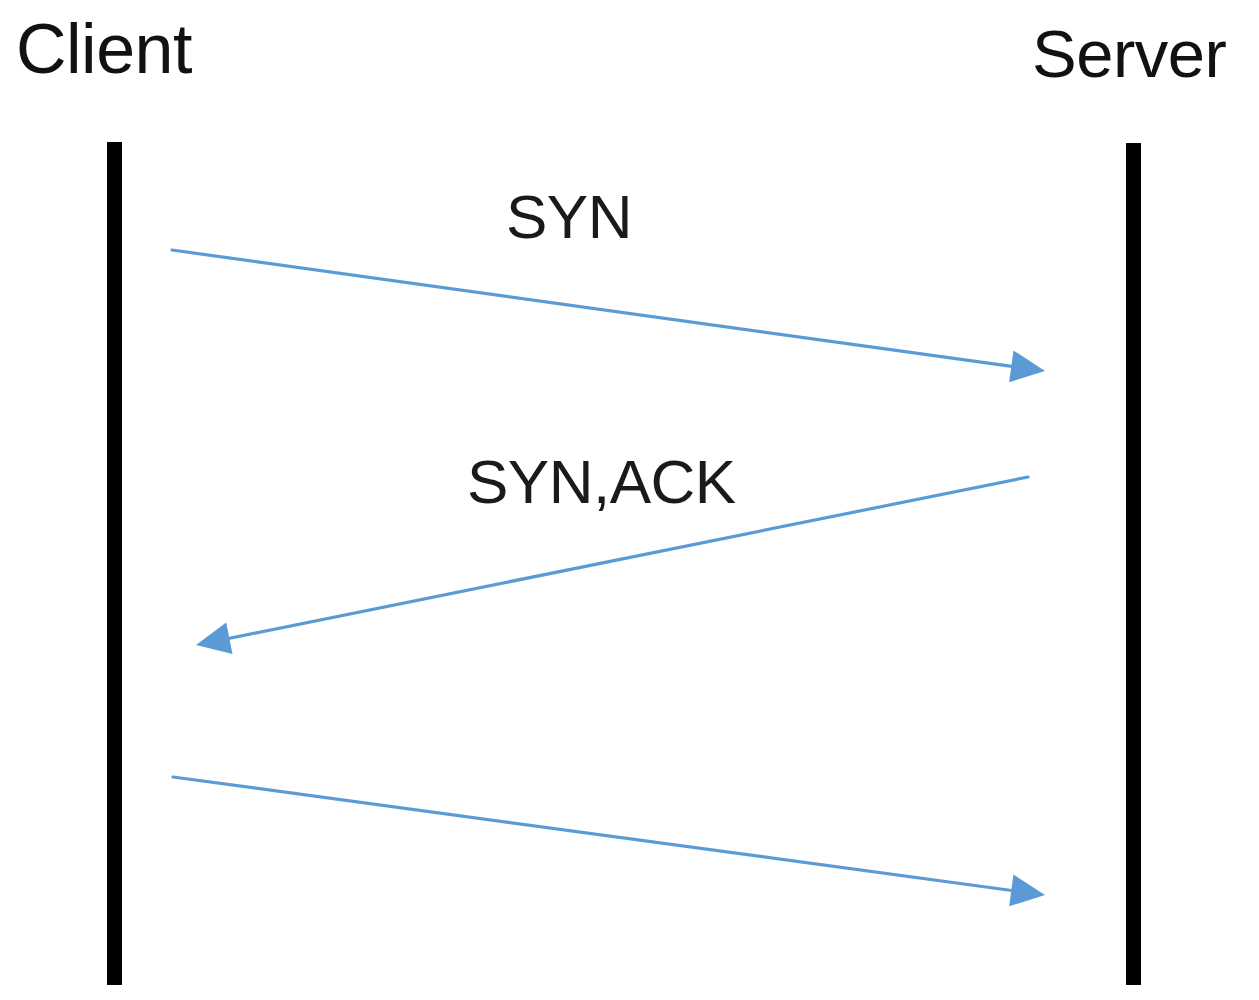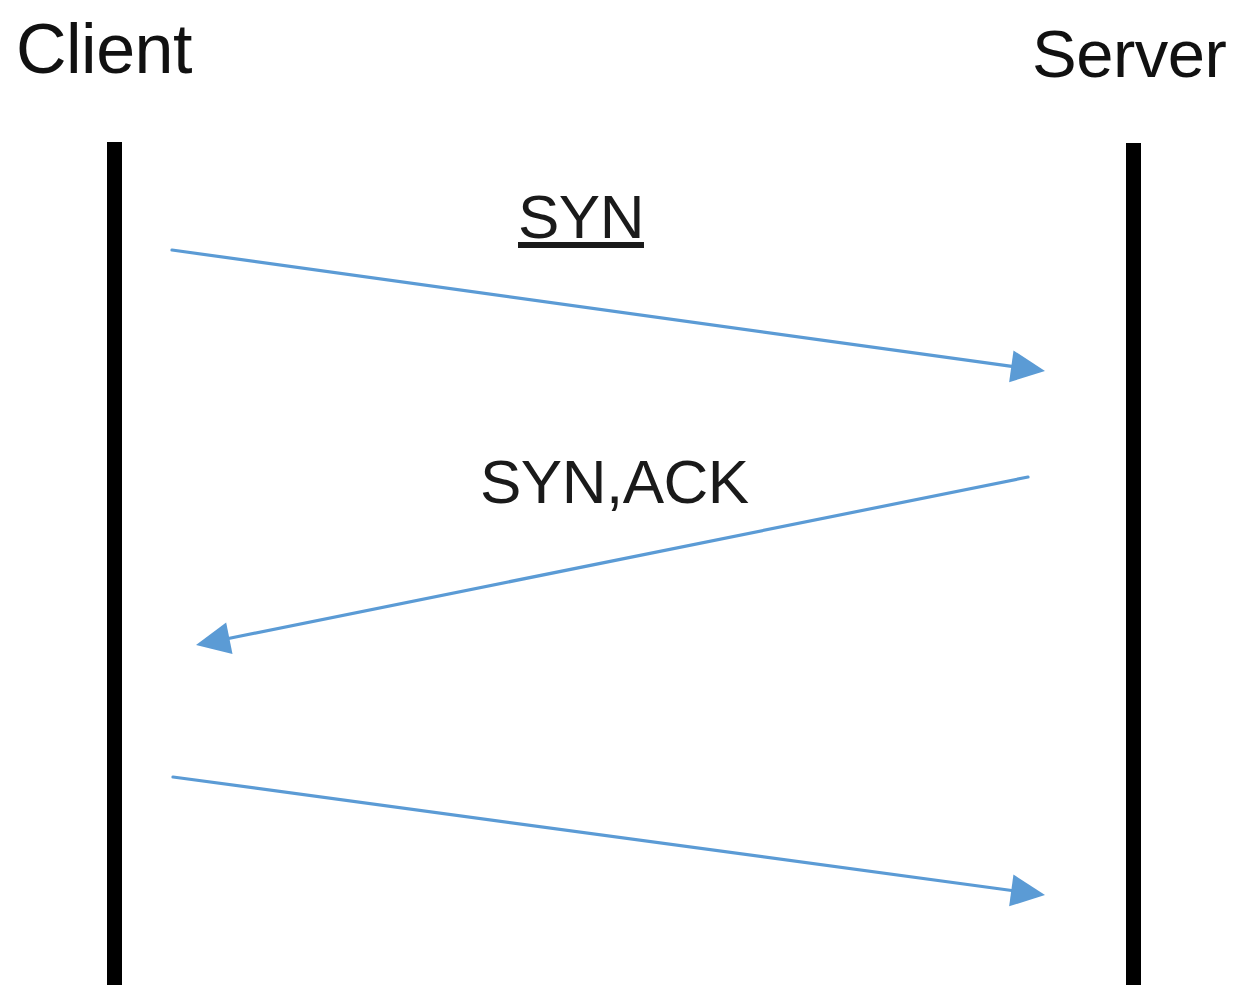--- a/index.html
+++ b/index.html
@@ -68,22 +68,22 @@
   .message-label {
     position: absolute;
     font-family: "Liberation Sans", sans-serif;
     font-weight: 400;
     color: #1a1a1a;
     white-space: nowrap;
     line-height: 1;
     letter-spacing: -0.5px;
     font-size: 62px;
   }
-  #message-label-0 { left: 518px; top: 186px; text-decoration: underline; }
-  #message-label-1 { left: 480px; top: 451px; }
+  #message-label-0 { left: 506px; top: 186px; }
+  #message-label-1 { left: 467px; top: 451px; }
   #message-label-2 { left: 472px; top: 726px; }
 </style>
 </head>
 <body>
 
 <div id="canvas">
 
   <div class="actor-label" id="actor-client-label">Client</div>
 
   <div class="actor-label" id="actor-server-label">Server</div>

